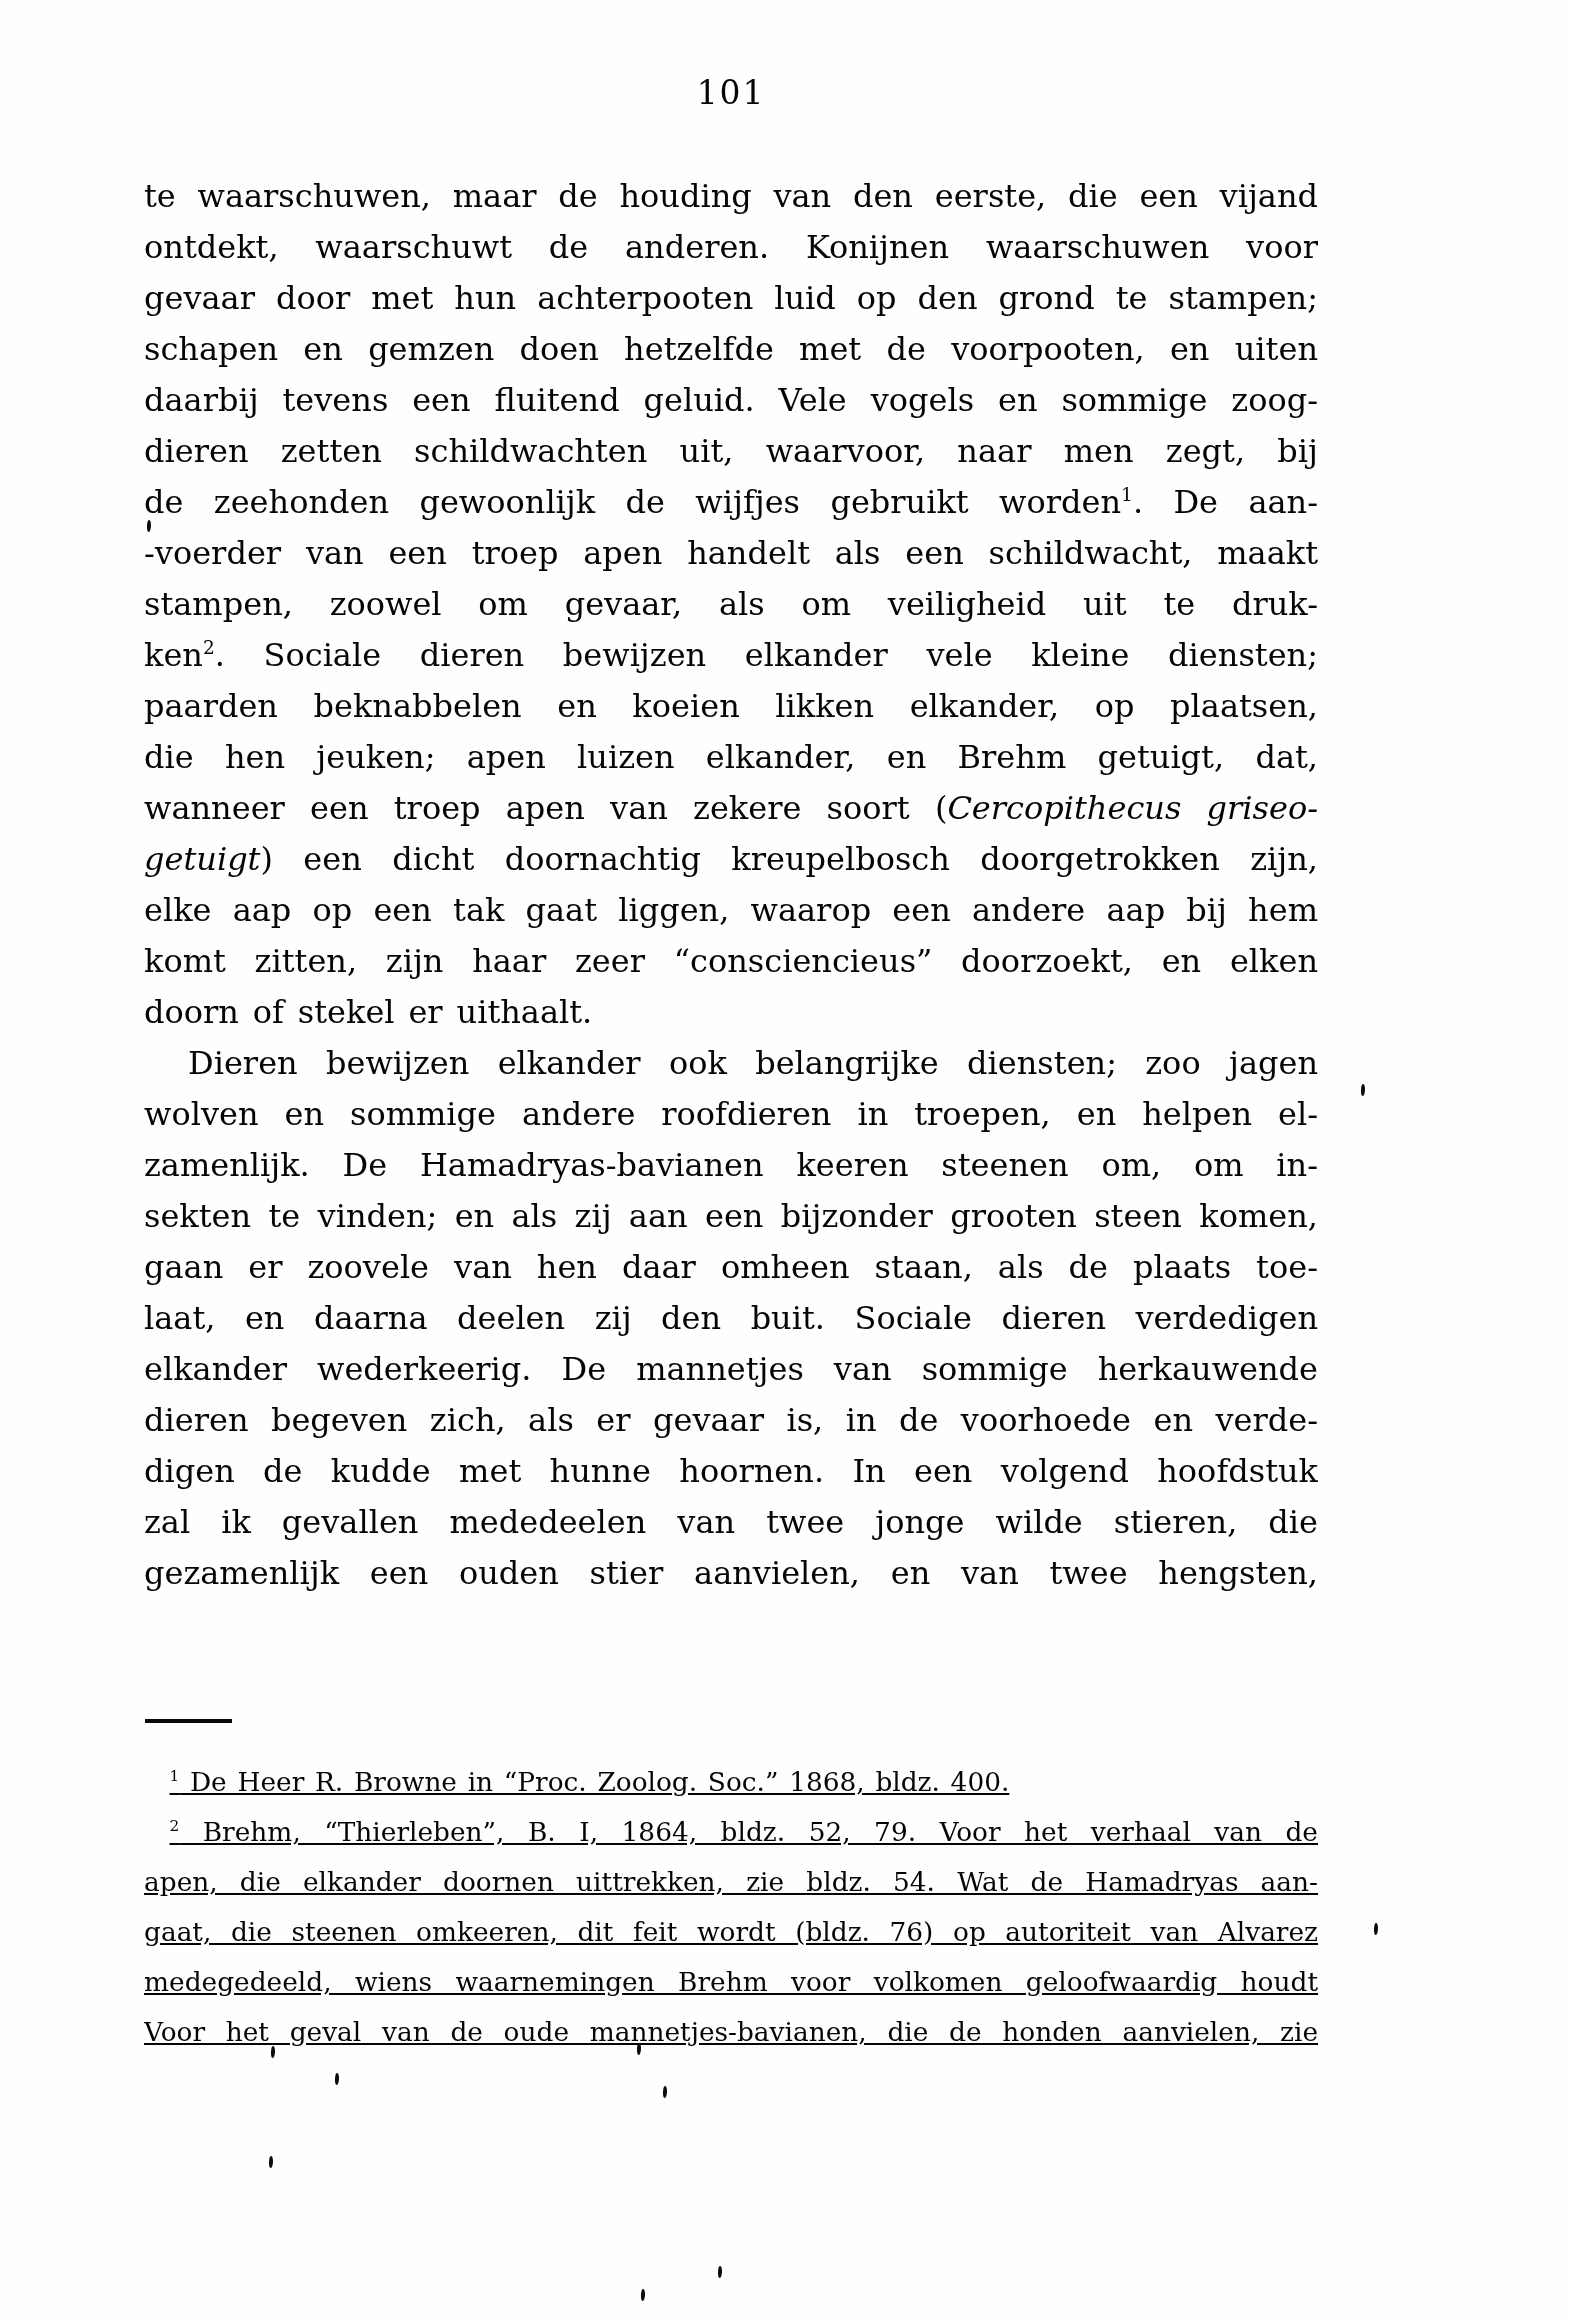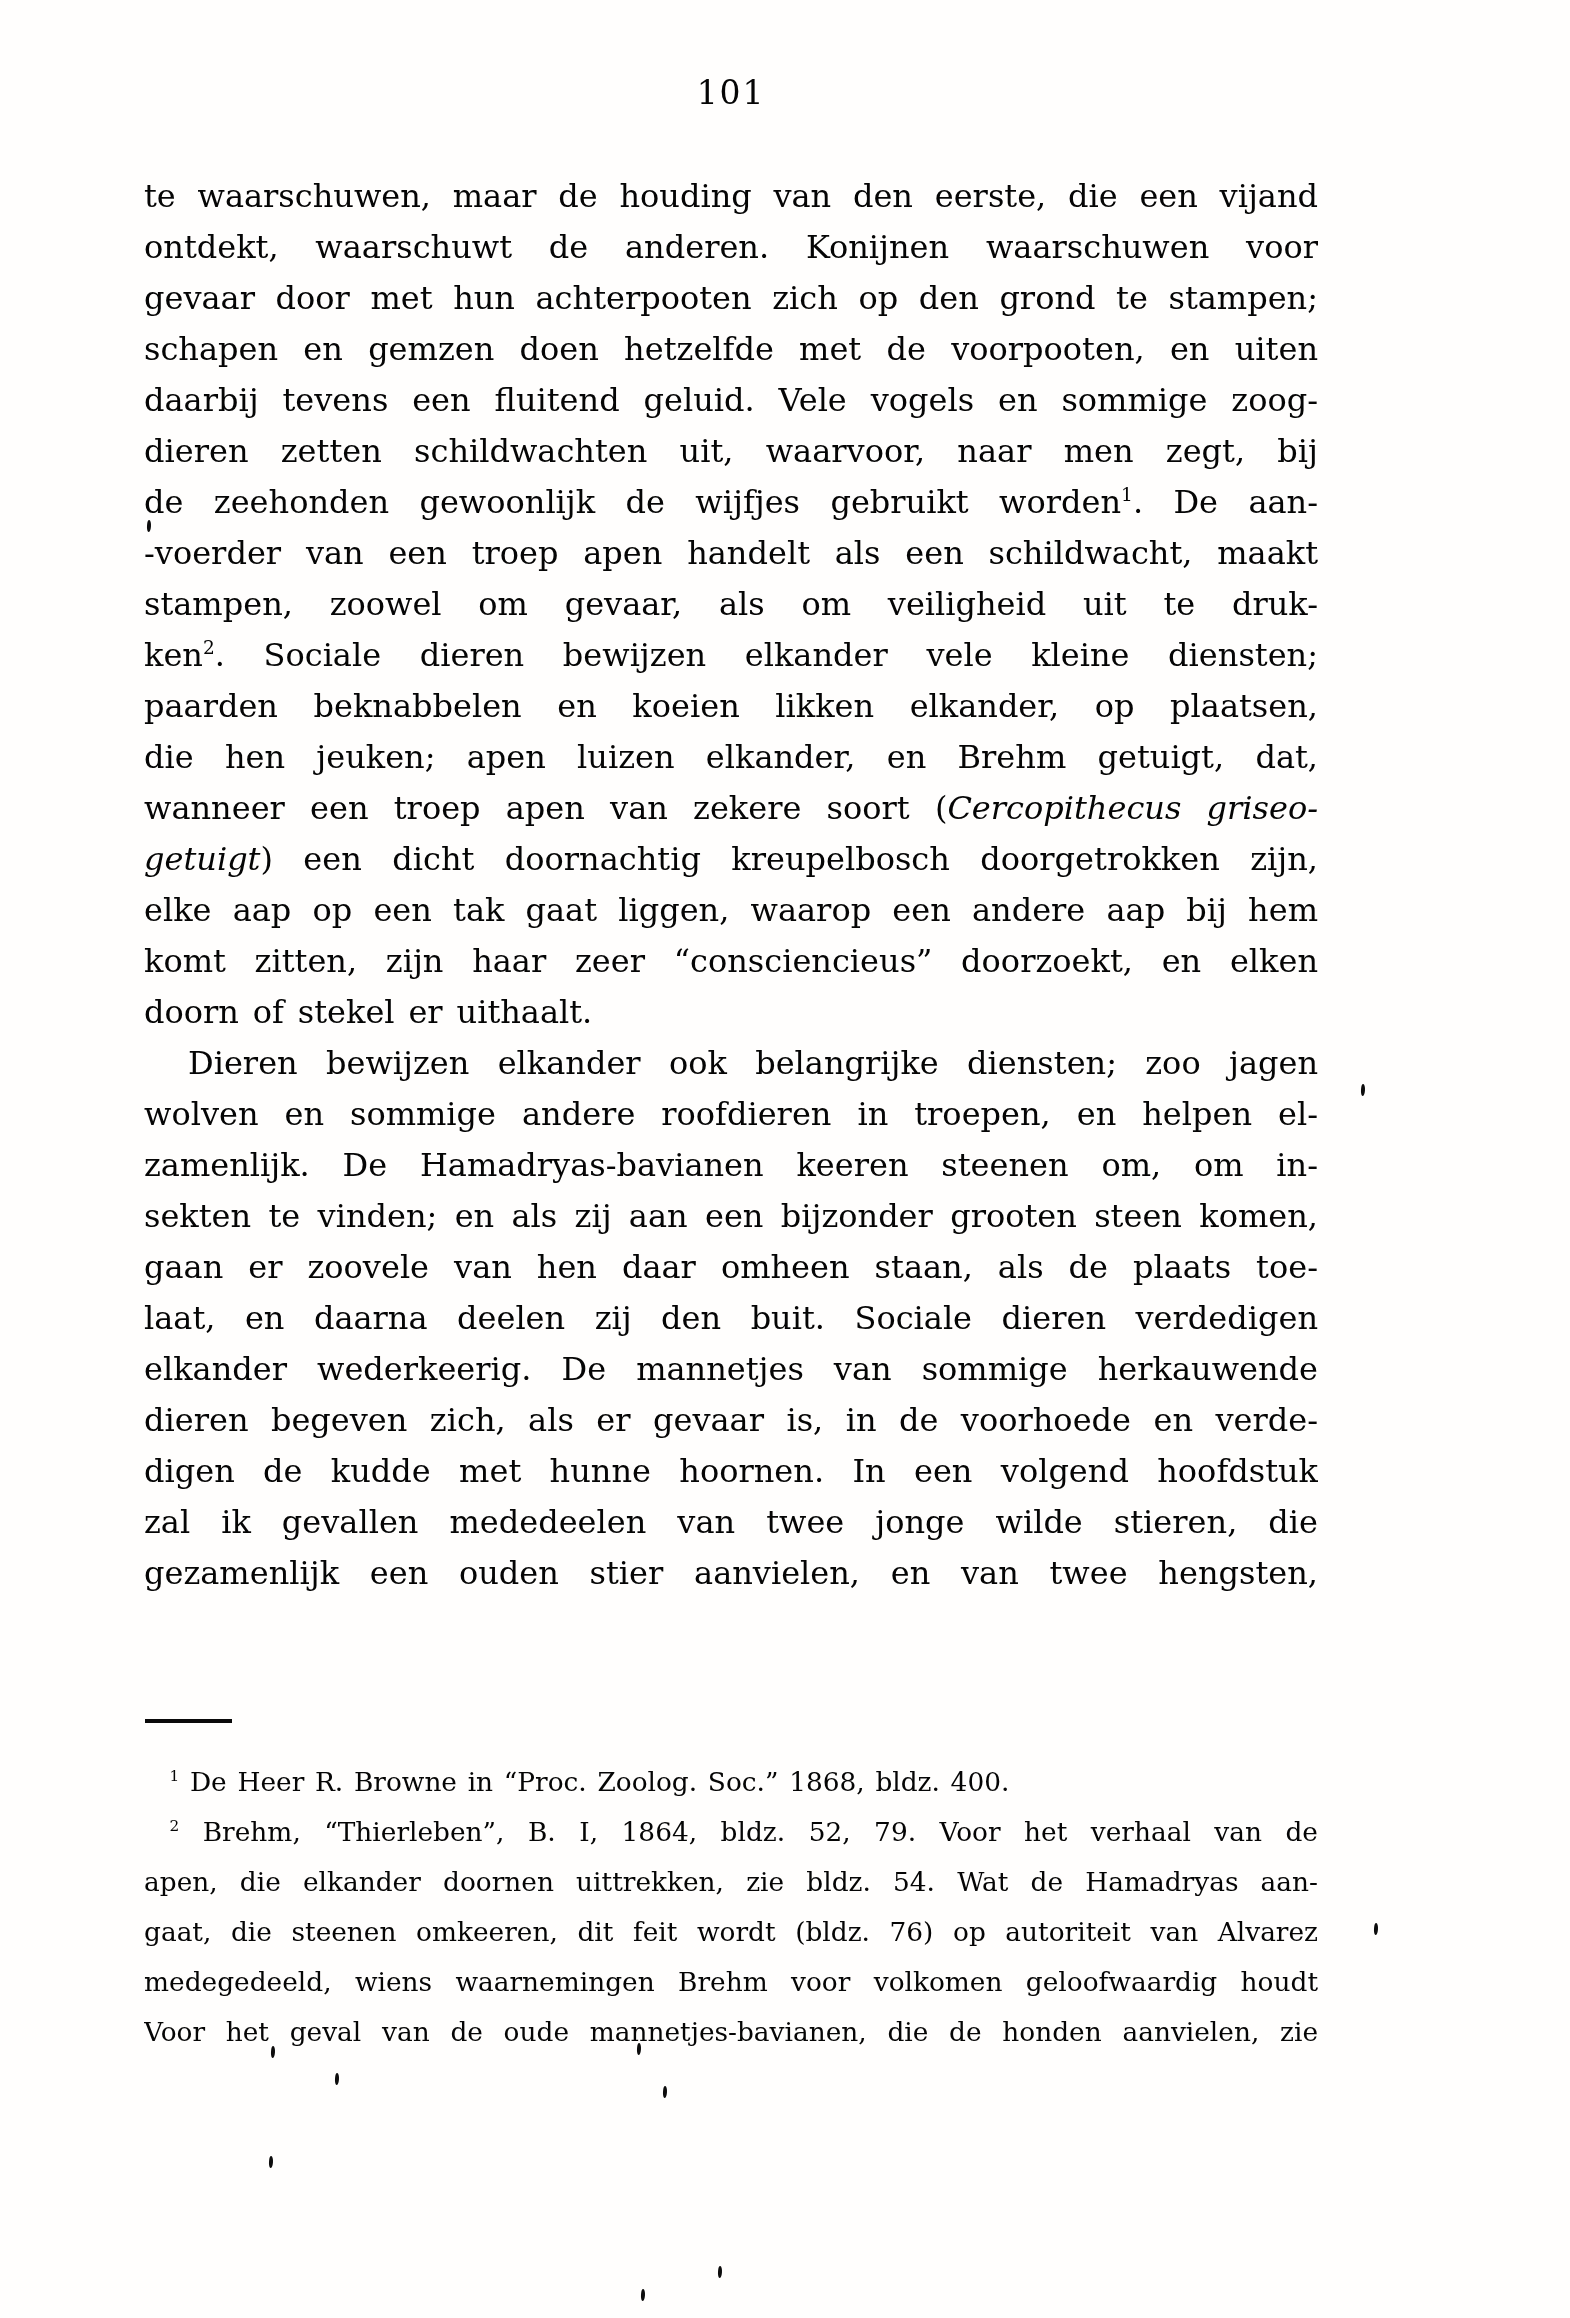--- a/index.html
+++ b/index.html
@@ -48,20 +48,21 @@
     width: 1174px;
   }
   .fn-line {
     font-size: 26.4px;
     line-height: 50px;
     height: 50px;
     overflow: hidden;
     text-align: justify;
     text-align-last: justify;
     word-spacing: 2.3px;
+    text-decoration: underline;
   }
   .nojust {
     text-align: left;
     text-align-last: left;
   }
   .ind-body { text-indent: 44px; }
   .ind-fn   { text-indent: 25.5px; }
   .it { font-style: italic; }
   sup {
     font-size: 58%;
@@ -87,21 +88,21 @@
 </style>
 </head>
 <body>
 
 <div class="page" style="background: rgb(255, 254, 253); color: rgb(5, 5, 5);">
   <div class="pageno">101</div>
 
   <div class="body-block">
       <div class="body-line"><span>te waarschuwen, maar de houding van den eerste, die een vijand</span></div>
       <div class="body-line"><span>ontdekt, waarschuwt de anderen. Konijnen waarschuwen voor</span></div>
-      <div class="body-line"><span>gevaar door met hun achterpooten zich op den grond te stampen;</span></div>
+      <div class="body-line"><span>gevaar door met hun achterpooten luid op den grond te stampen;</span></div>
       <div class="body-line"><span>schapen en gemzen doen hetzelfde met de voorpooten, en uiten</span></div>
       <div class="body-line"><span>daarbij tevens een fluitend geluid. Vele vogels en sommige zoog-</span></div>
       <div class="body-line"><span>dieren zetten schildwachten uit, waarvoor, naar men zegt, bij</span></div>
       <div class="body-line"><span>de zeehonden gewoonlijk de wijfjes gebruikt worden</span><sup>1</sup><span>. De aan-</span></div>
       <div class="body-line"><span>-voerder van een troep apen handelt als een schildwacht, maakt</span></div>
       <div class="body-line"><span>stampen, zoowel om gevaar, als om veiligheid uit te druk-</span></div>
       <div class="body-line"><span>ken</span><sup>2</sup><span>. Sociale dieren bewijzen elkander vele kleine diensten;</span></div>
       <div class="body-line"><span>paarden beknabbelen en koeien likken elkander, op plaatsen,</span></div>
       <div class="body-line"><span>die hen jeuken; apen luizen elkander, en Brehm getuigt, dat,</span></div>
       <div class="body-line"><span>wanneer een troep apen van zekere soort (</span><span class="it">Cercopithecus griseo-</span></div>

